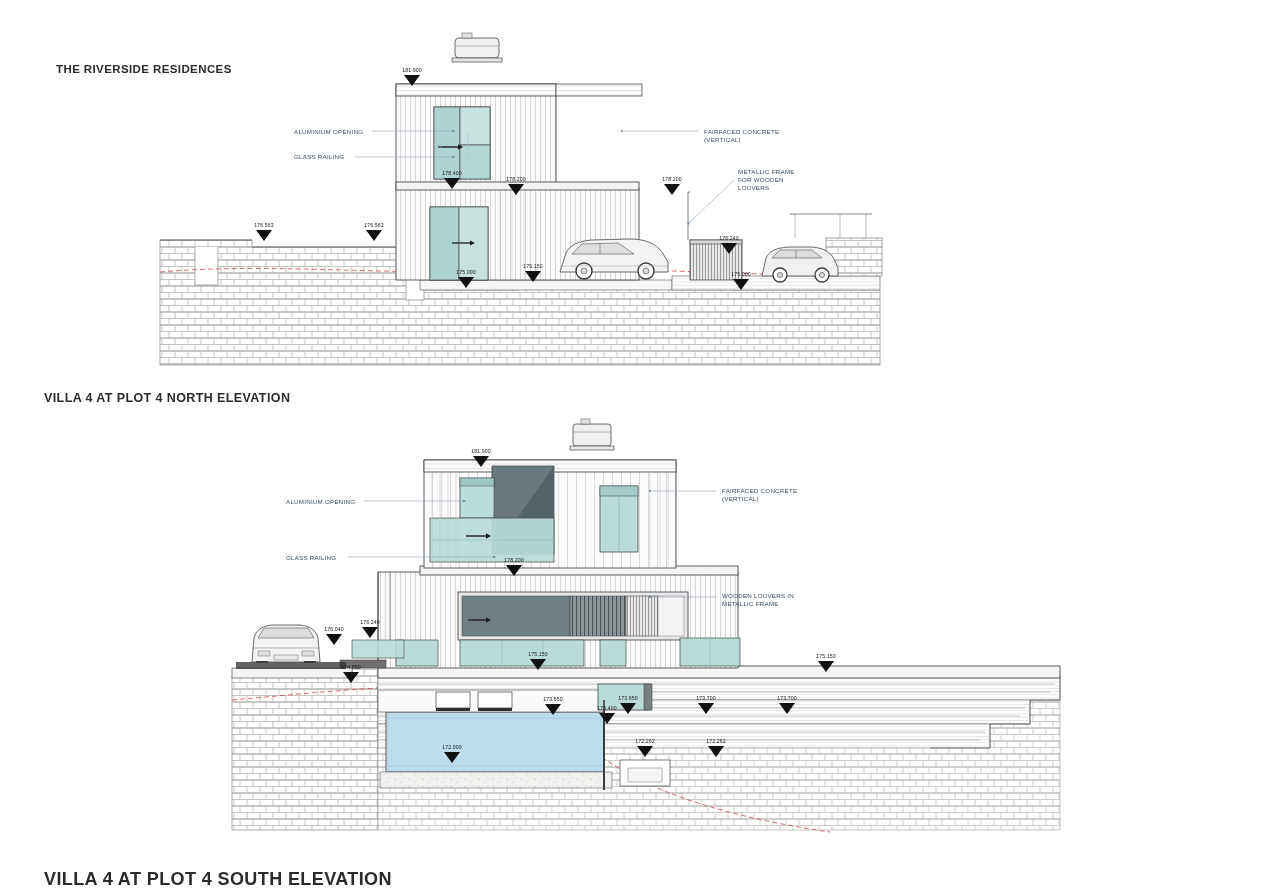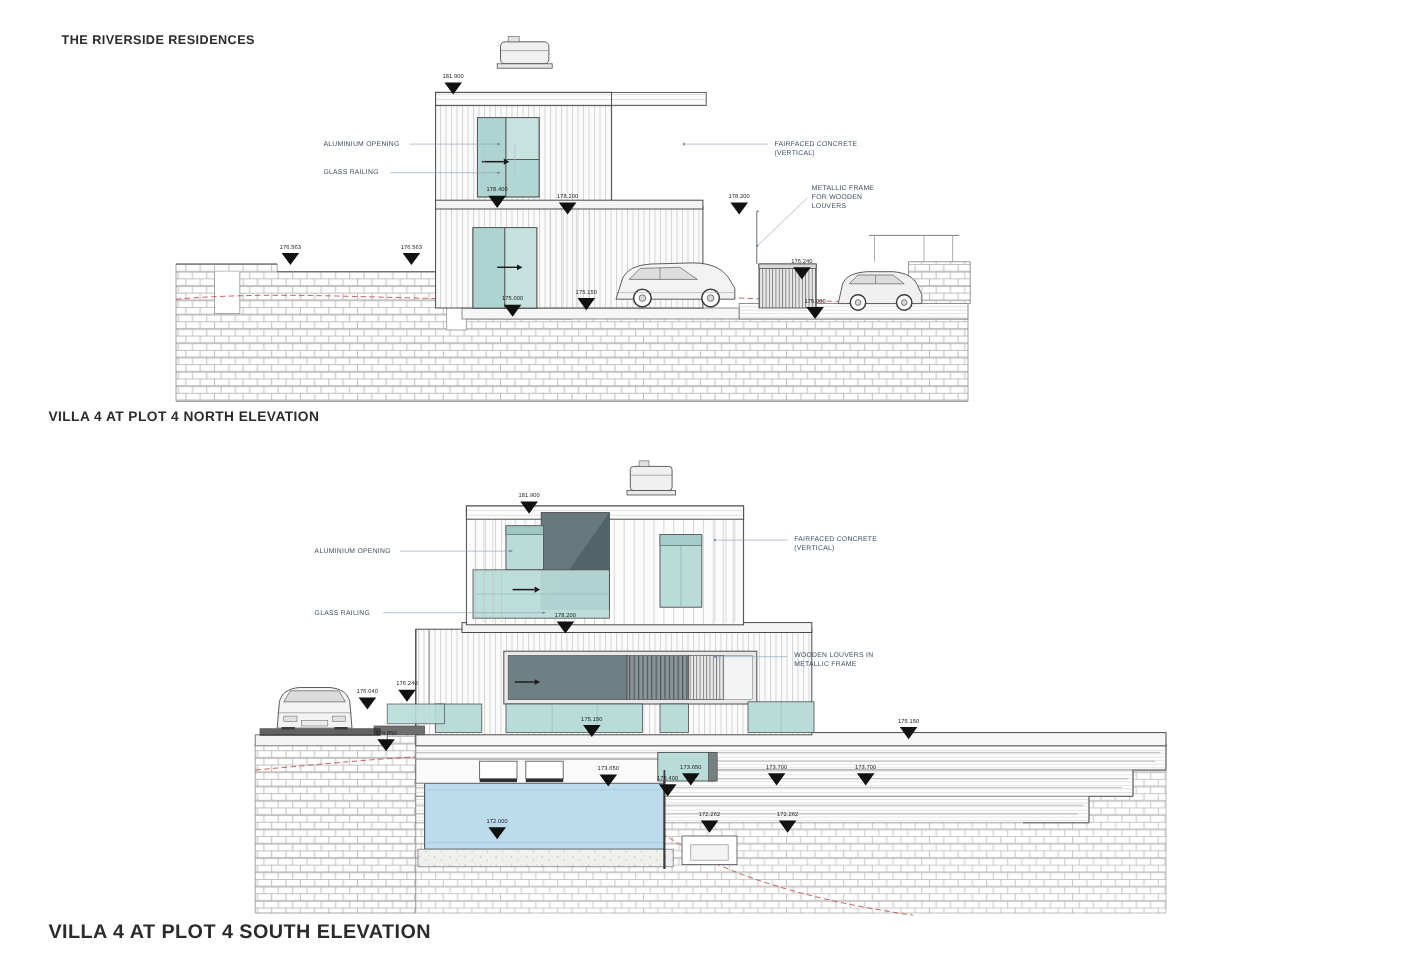--- a/index.html
+++ b/index.html
@@ -17,27 +17,28 @@
   #sheet {
     position: absolute;
     inset: 0;
   }
   .title-text {
     position: absolute;
     font-weight: bold;
     color: #2b2b2b;
     letter-spacing: 0.4px;
     white-space: nowrap;
+    margin-top: 32px;
   }
   #project-title {
     left: 56px; top: 31px;
     font-size: 11.5px;
   }
   #north-title {
-    left: 44px; top: 372px;
+    left: 44px; top: 359px;
     font-size: 12.5px;
   }
   #south-title {
     left: 44px; top: 837px;
     font-size: 18px;
   }
   .ann-label {
     position: absolute;
     font-size: 6.2px;
     color: #3c4d63;

